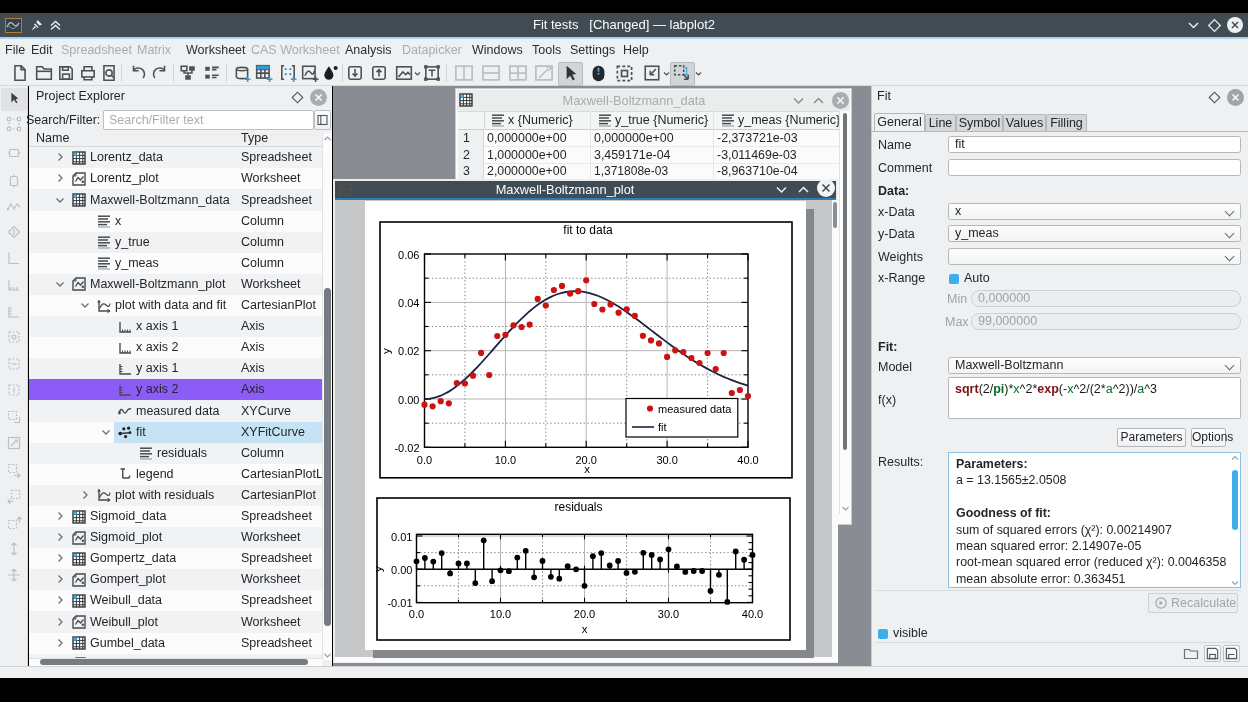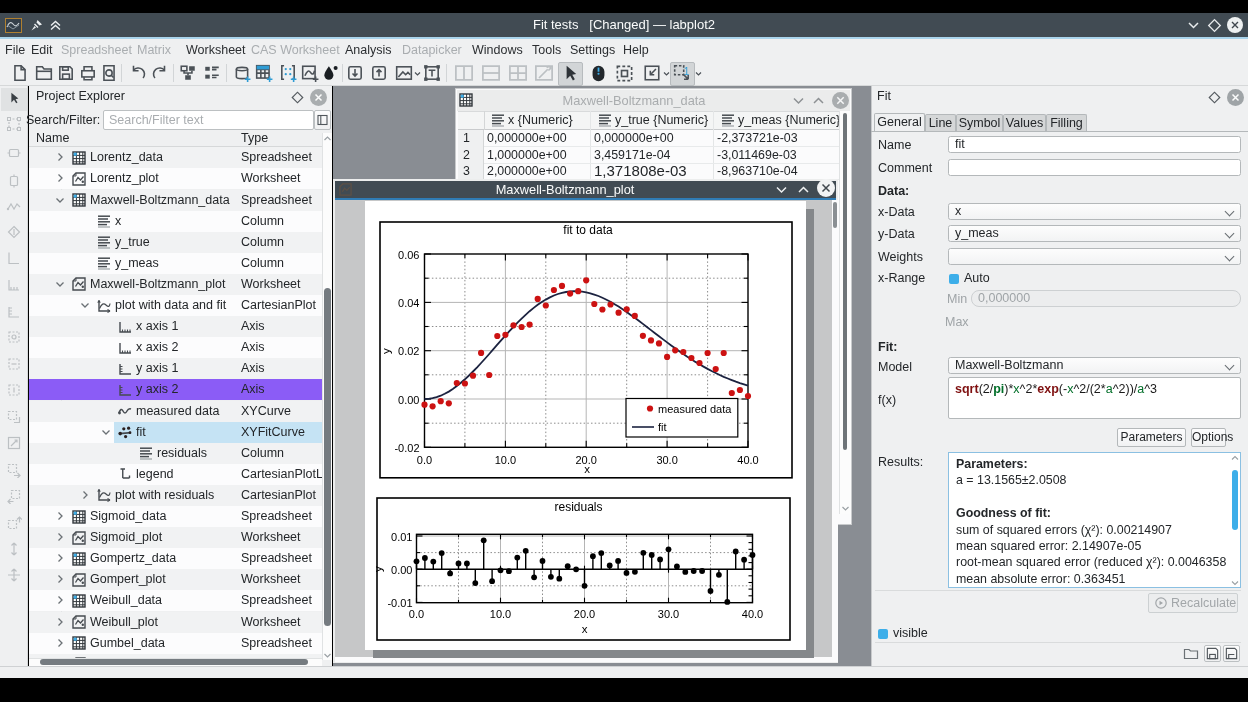--- a/index.html
+++ b/index.html
@@ -635,21 +635,21 @@
 <div class="a" style="left:594px;top:130.0px;height:16.6px;line-height:16.6px;font-size:12.4px;color:#232629">0,000000e+00</div>
 <div class="a" style="left:717px;top:130.0px;height:16.6px;line-height:16.6px;font-size:12.4px;color:#232629">-2,373721e-03</div>
 <div class="a" style="left:484px;top:146.2px;width:355px;height:1px;background:#e8eaeb"></div>
 <div class="a" style="left:458px;top:146.6px;width:17px;height:16.6px;line-height:16.6px;text-align:center;font-size:12.4px;color:#232629">2</div>
 <div class="a" style="left:487px;top:146.6px;height:16.6px;line-height:16.6px;font-size:12.4px;color:#232629">1,000000e+00</div>
 <div class="a" style="left:594px;top:146.6px;height:16.6px;line-height:16.6px;font-size:12.4px;color:#232629">3,459171e-04</div>
 <div class="a" style="left:717px;top:146.6px;height:16.6px;line-height:16.6px;font-size:12.4px;color:#232629">-3,011469e-03</div>
 <div class="a" style="left:484px;top:162.79999999999998px;width:355px;height:1px;background:#e8eaeb"></div>
 <div class="a" style="left:458px;top:163.2px;width:17px;height:16.6px;line-height:16.6px;text-align:center;font-size:12.4px;color:#232629">3</div>
 <div class="a" style="left:487px;top:163.2px;height:16.6px;line-height:16.6px;font-size:12.4px;color:#232629">2,000000e+00</div>
-<div class="a" style="left:594px;top:163.2px;height:27px;line-height:16.6px;font-size:15px;color:#232629">1,371808e-03</div>
+<div class="a" style="left:594px;top:163.2px;height:27px;line-height:16.6px;font-size:12px;color:#232629">1,371808e-03</div>
 <div class="a" style="left:717px;top:163.2px;height:16.6px;line-height:16.6px;font-size:12.4px;color:#232629">-8,963710e-04</div>
 <div class="a" style="left:484px;top:179.39999999999998px;width:355px;height:1px;background:#e8eaeb"></div>
 <div class="a" style="left:839px;top:111px;width:12px;height:403px;background:#fcfcfc;border-left:1px solid #e0e2e3"></div>
 <div class="a" style="left:843px;top:113px;width:4px;height:337px;background:#6e7478;border-radius:3px"></div>
 <svg class="a" style="left:841px;top:505px" width="9" height="7" viewBox="0 0 9 7">
       <path d="M1.5 2 L4.5 5 L7.5 2" stroke="#9aa0a4" fill="none" stroke-width="1.2"></path>
     </svg>
 <div class="a" style="left:333px;top:179px;width:505px;height:484px;background:#c6c7c8;border:2px solid #eceded"></div>
 <div class="a" style="left:335px;top:181px;width:501px;height:17px;background:#414b53"></div>
 <div class="a" style="left:335px;top:198px;width:501px;height:1.5px;background:#2f7cb5"></div>
@@ -979,20 +979,21 @@
 <div class="lbl" style="left:878px;top:227px">y-Data</div>
 <div class="combo" style="top:225px">y_meas</div>
 <div class="lbl" style="left:878px;top:250px">Weights</div>
 <div class="combo" style="top:248px"></div>
 <div class="lbl" style="left:878px;top:271px">x-Range</div>
 <div class="a" style="left:949px;top:273.5px;width:10px;height:10px;background:#3daee9;border-radius:2px"></div>
 <div class="lbl" style="left:964px;top:271px">Auto</div>
 <div class="lbl" style="left:947px;top:292px;color:#9fa4a7">Min</div>
 <div class="spin" style="top:290px">0,000000</div>
 <div class="lbl" style="left:945px;top:315px;color:#9fa4a7">Max</div>
+<div class="spin" style="top:313px">99,000000</div>
 <div class="lbl" style="left:878px;top:340px;font-weight:bold">Fit:</div>
 <div class="lbl" style="left:878px;top:360px">Model</div>
 <div class="combo" style="top:357px">Maxwell-Boltzmann</div>
 <div class="lbl" style="left:878px;top:393px">f(x)</div>
 <div class="a" style="left:948px;top:377px;width:293px;height:42px;background:#fff;border:1px solid #b4b8ba;border-radius:2px;font-size:12.5px;padding:4px 0 0 6px;color:#1a1a1a"><b style="color:#7f1010">sqrt</b>(2/<b style="color:#006e28">pi</b>)*<span style="color:#006e28">x</span>^2*<b style="color:#7f1010">exp</b>(-<span style="color:#006e28">x</span>^2/(2*<span style="color:#006e28">a</span>^2))/<span style="color:#006e28">a</span>^3</div>
 <div class="btn" style="left:1117px;top:428px;width:69px;line-height:17px">Parameters</div>
 <div class="btn" style="left:1191px;top:428px;width:35px;line-height:17px">Options</div>
 <div class="lbl" style="left:878px;top:455px;font-weight:normal">Results:</div>
 <div class="a" style="left:948px;top:452px;width:293px;height:136px;background:#fff;border:1px solid #8bc0e2;font-size:12.4px;line-height:16.4px;color:#232629;padding:3px 12px 0 7px;overflow:hidden"><b>Parameters:</b><br>a = 13.1565±2.0508<br><br><b>Goodness of fit:</b><br>sum of squared errors (χ²): 0.00214907<br>mean squared error: 2.14907e-05<br>root-mean squared error (reduced χ²): 0.0046358<br>mean absolute error: 0.363451</div>
 <div class="a" style="left:1230px;top:453px;width:10px;height:134px;background:#fff"></div>

